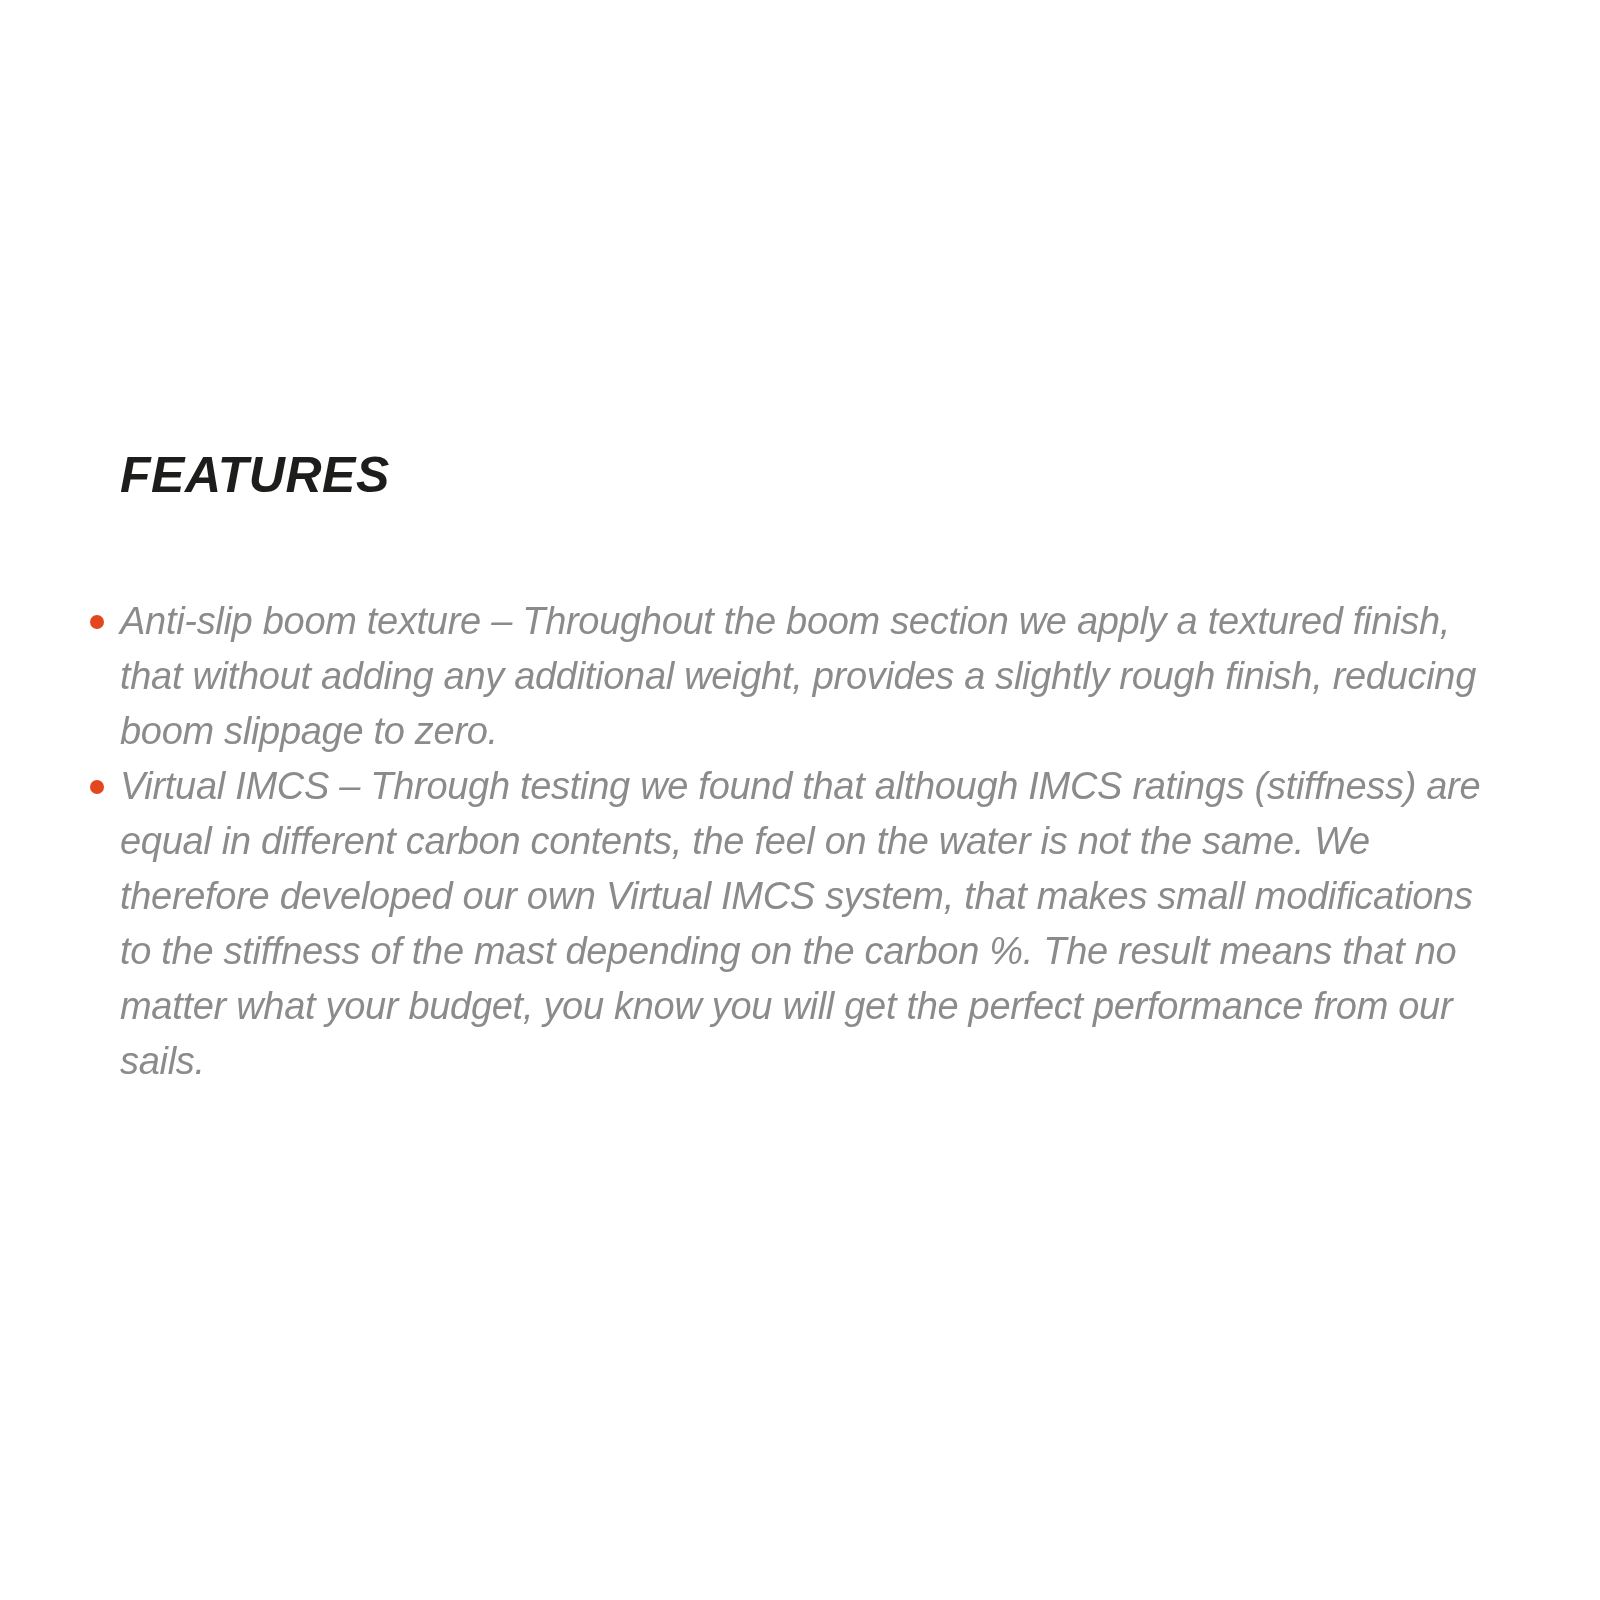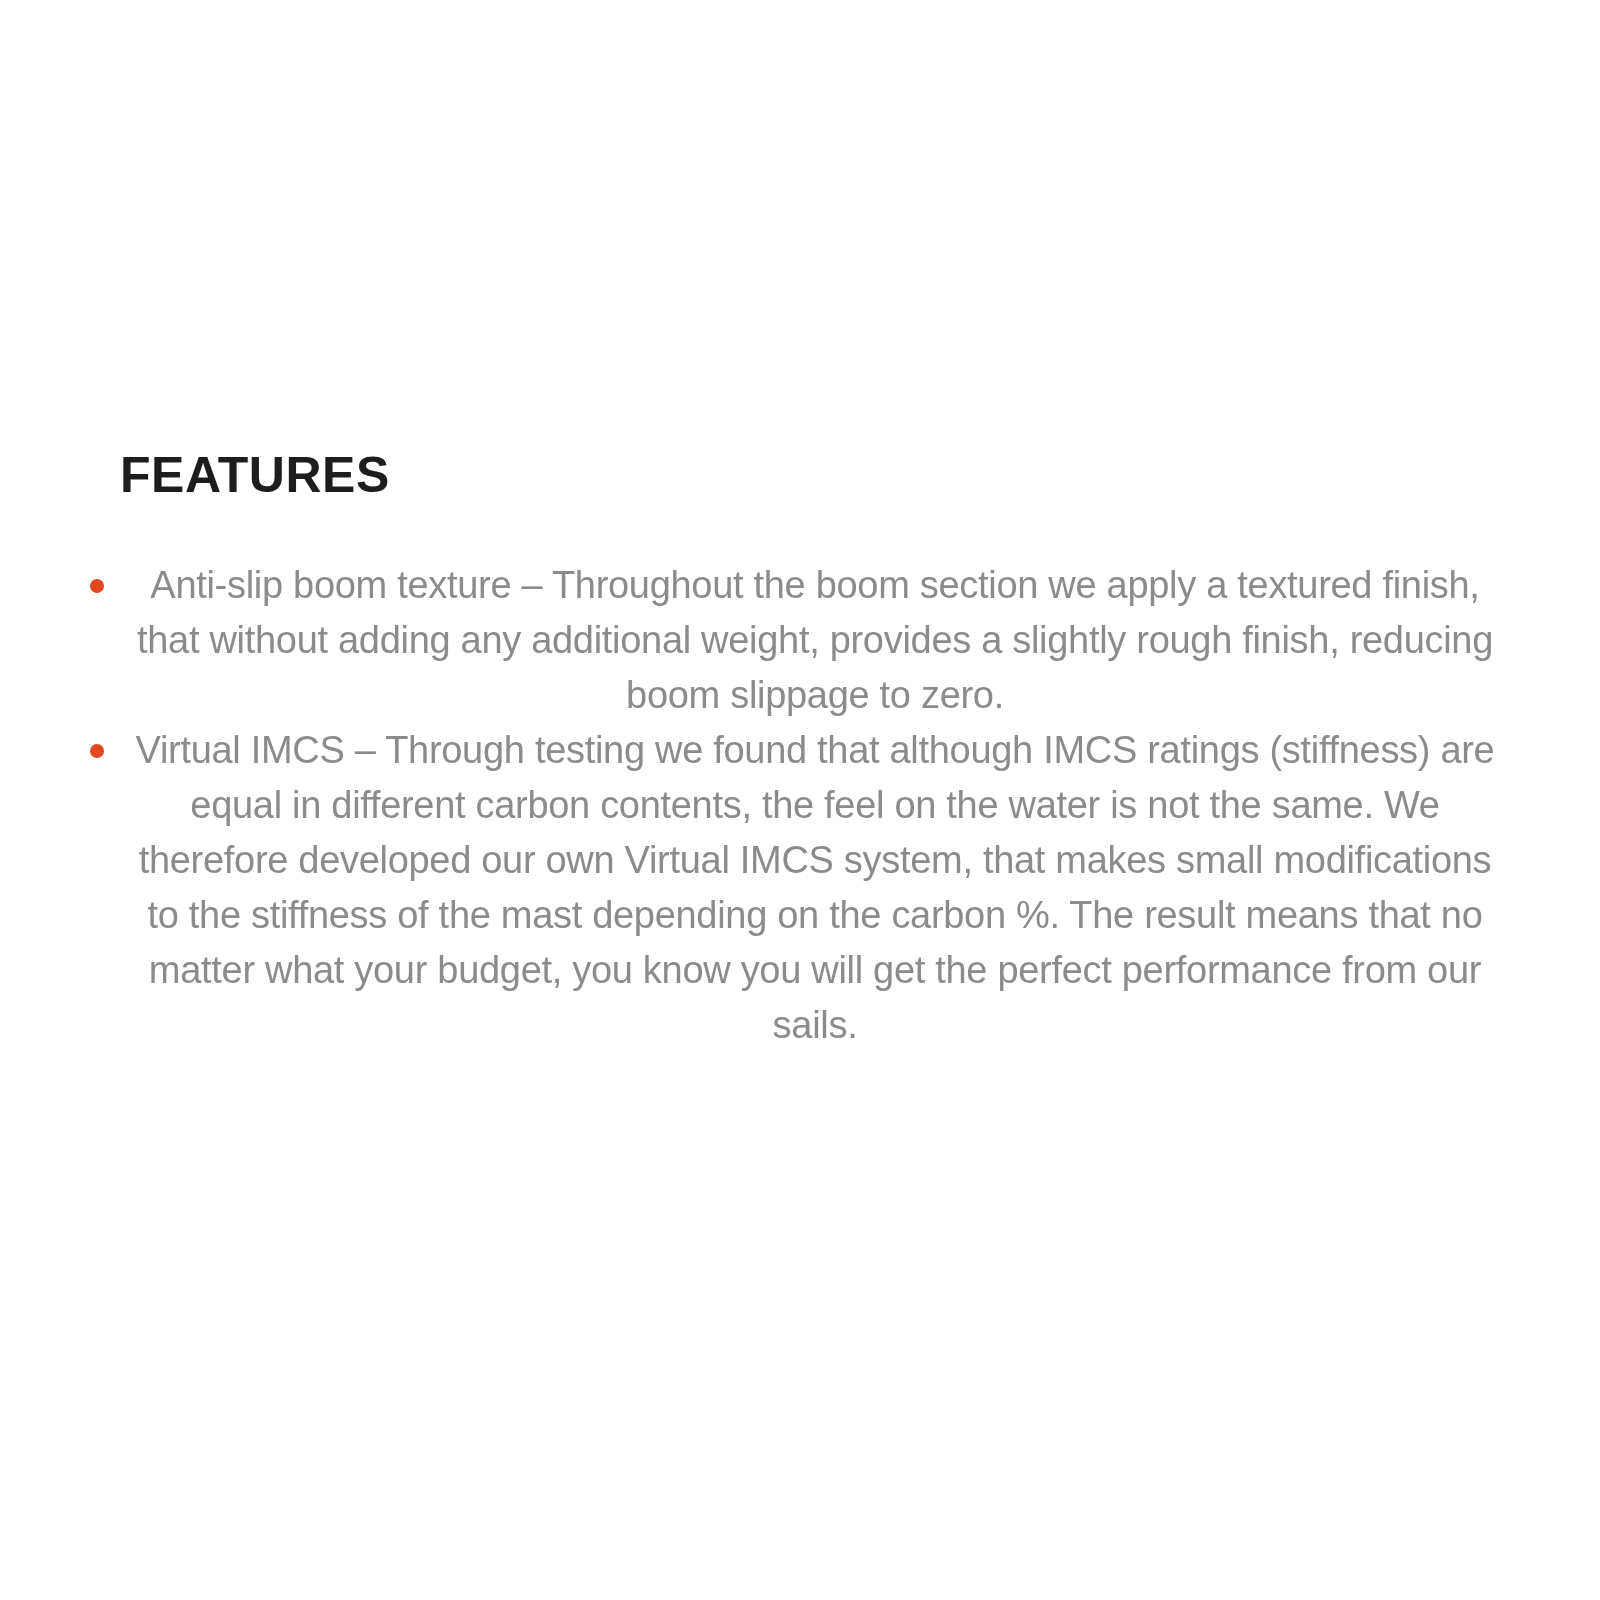--- a/index.html
+++ b/index.html
@@ -15,33 +15,33 @@
   }
   .page {
     position: relative;
     width: 1600px;
     height: 1600px;
     background: var(--background);
     overflow: hidden;
   }
   .content {
     padding: 450px 100px 0 120px;
+    font-style: italic;
   }
   .features-heading {
     font-size: 50px;
     line-height: 50px;
     font-weight: 700;
     letter-spacing: 0.5px;
     color: var(--heading);
   }
   .features-list {
     list-style: none;
-    margin-top: 58px;
+    margin-top: 94px;
     width: 1390px;
-    text-align: center;
   }
   .features-list li {
     position: relative;
     font-size: 38px;
     line-height: 55px;
     letter-spacing: -0.3px;
     color: var(--body);
   }
   .bullet-dot {
     position: absolute;

